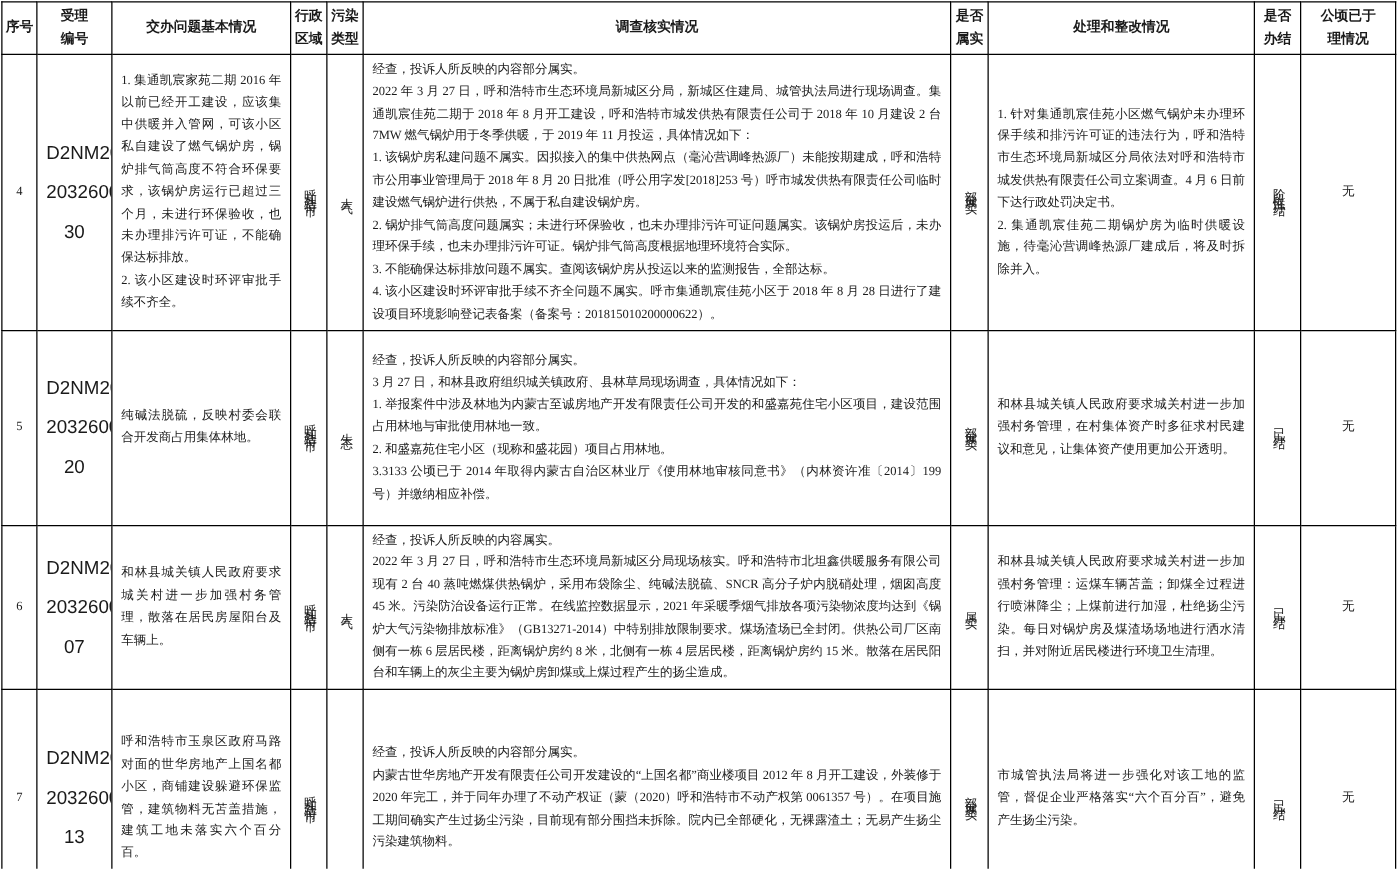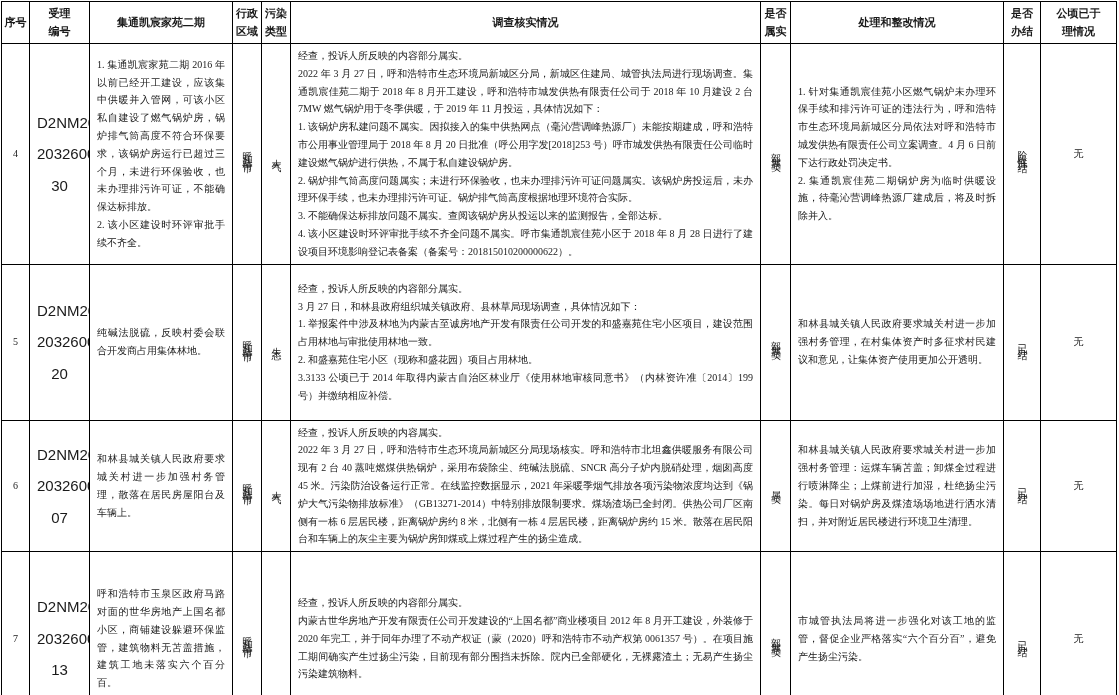--- a/index.html
+++ b/index.html
@@ -82,21 +82,21 @@
     <col style="width:30px">
     <col style="width:213px">
     <col style="width:37px">
     <col style="width:76px">
   </colgroup>
   <thead>
     <tr>
       <th style="white-space:pre-line">序号</th>
       <th style="white-space:pre-line">受理
 编号</th>
-      <th>集通凯宸家苑二期</th>
+      <th>交办问题基本情况</th>
       <th style="white-space:pre-line">行政
 区域</th>
       <th style="white-space:pre-line">污染
 类型</th>
       <th>调查核实情况</th>
       <th style="white-space:pre-line">是否
 属实</th>
       <th>处理和整改情况</th>
       <th style="white-space:pre-line">是否
 办结</th>

